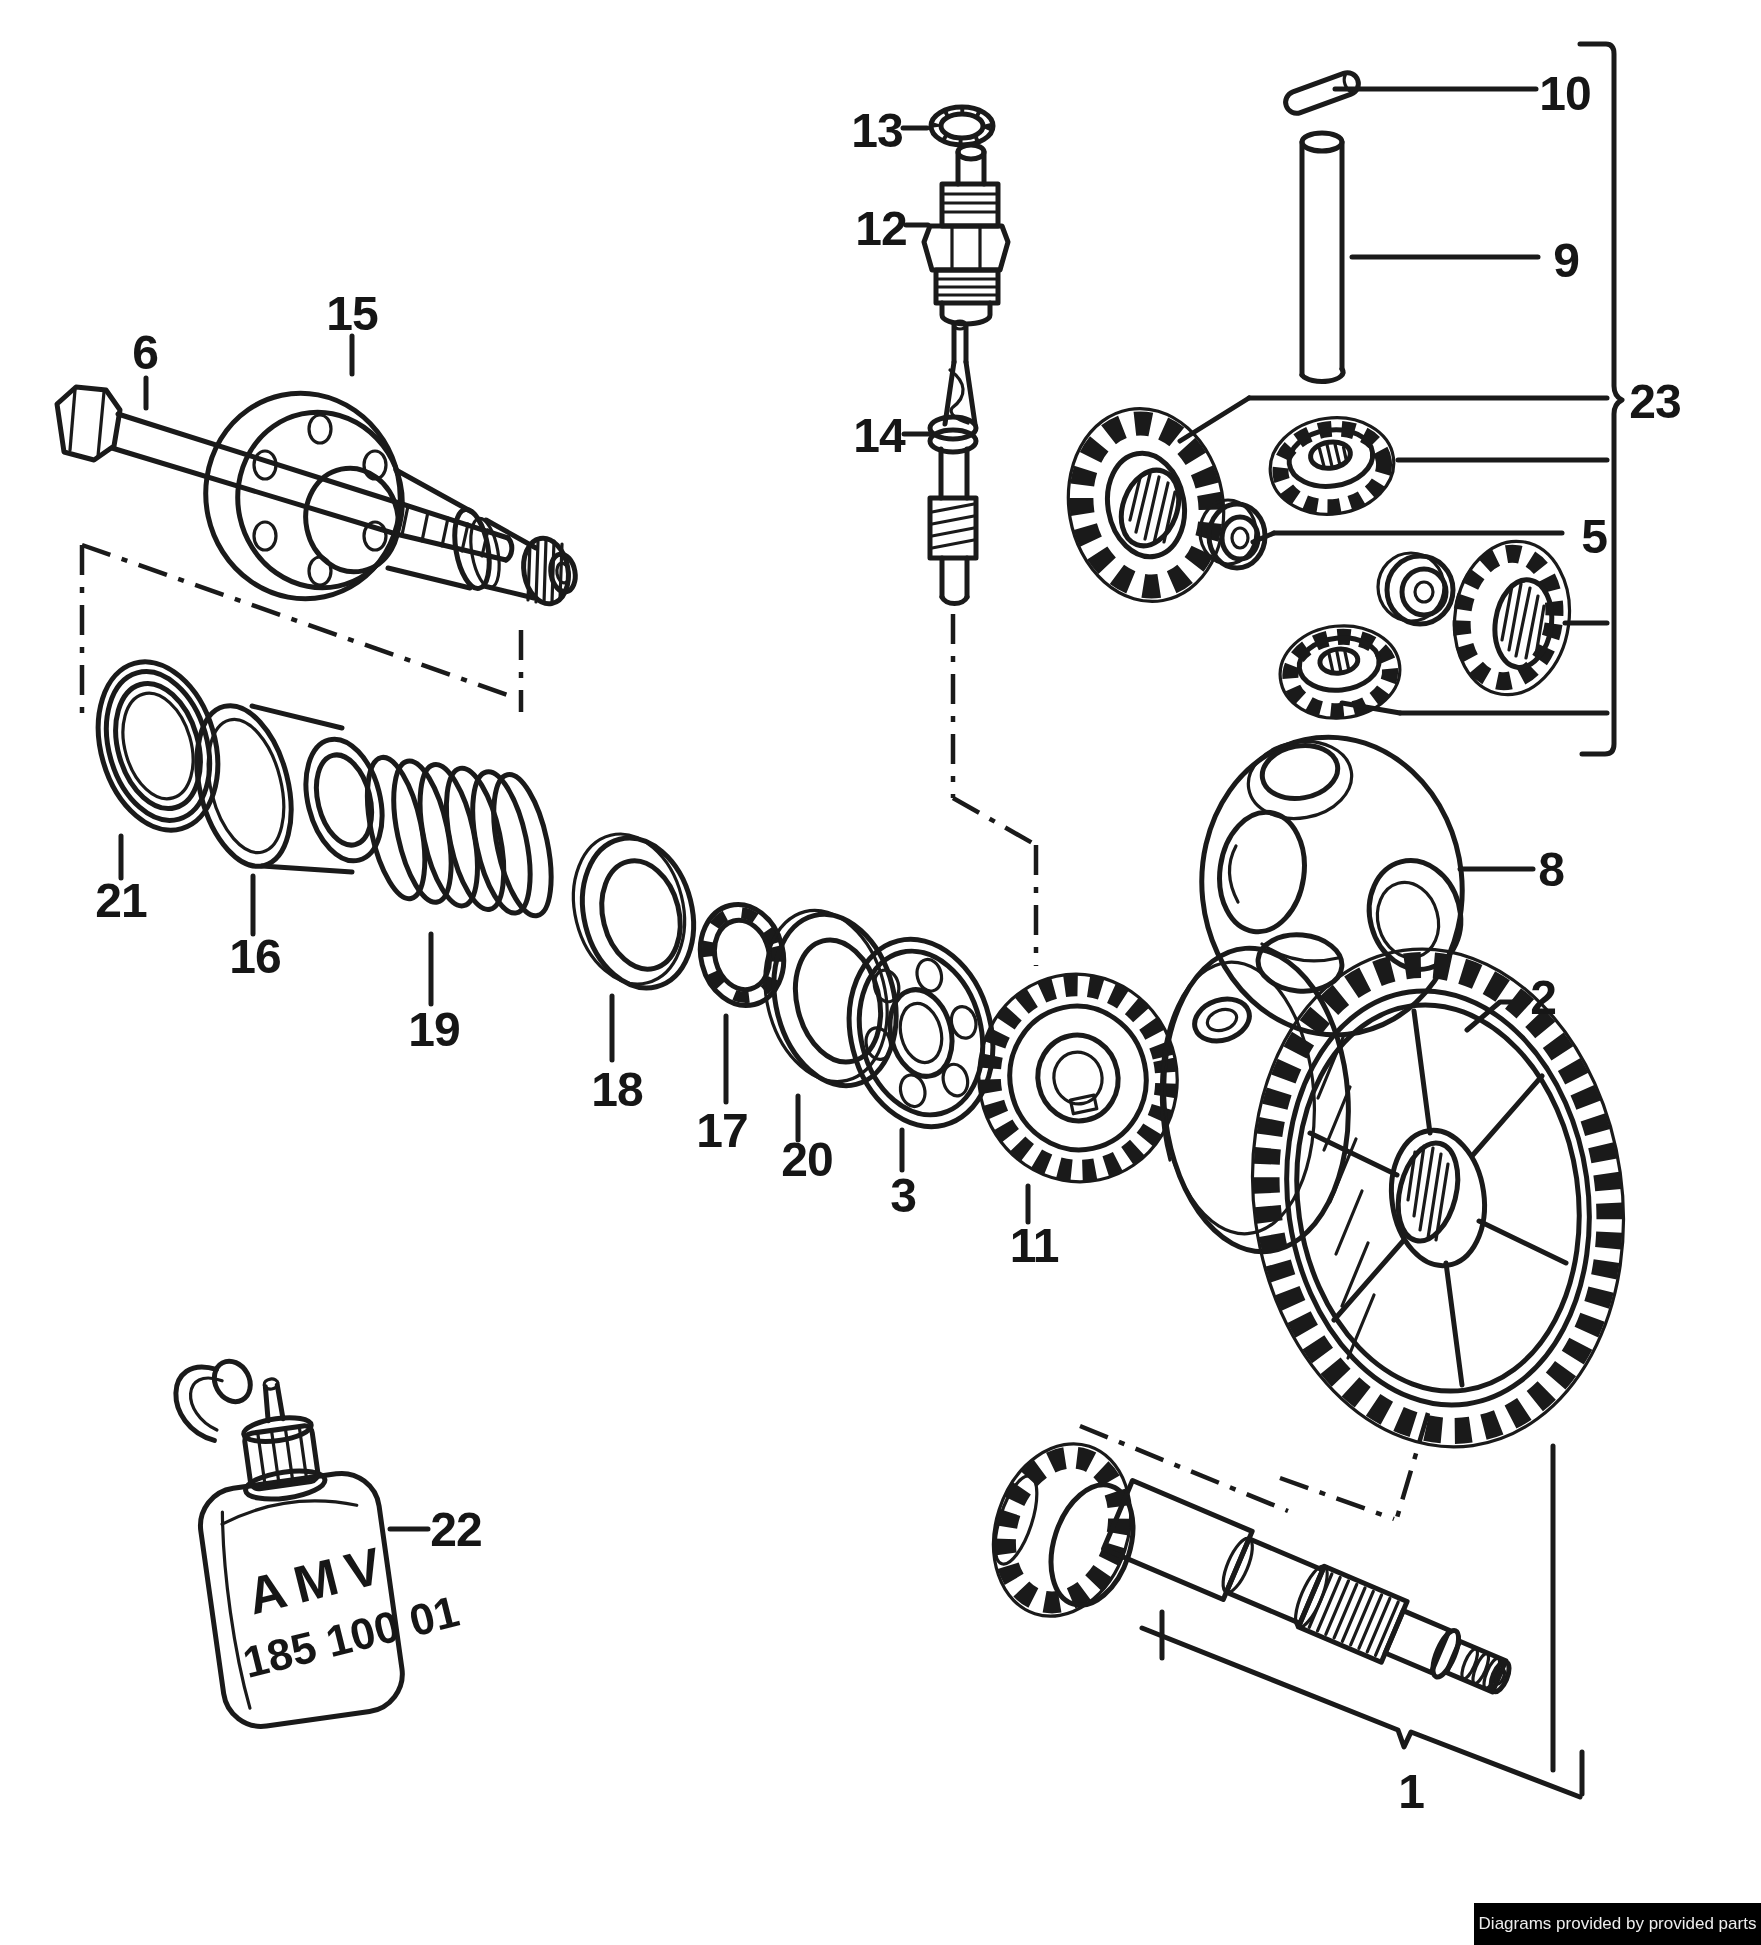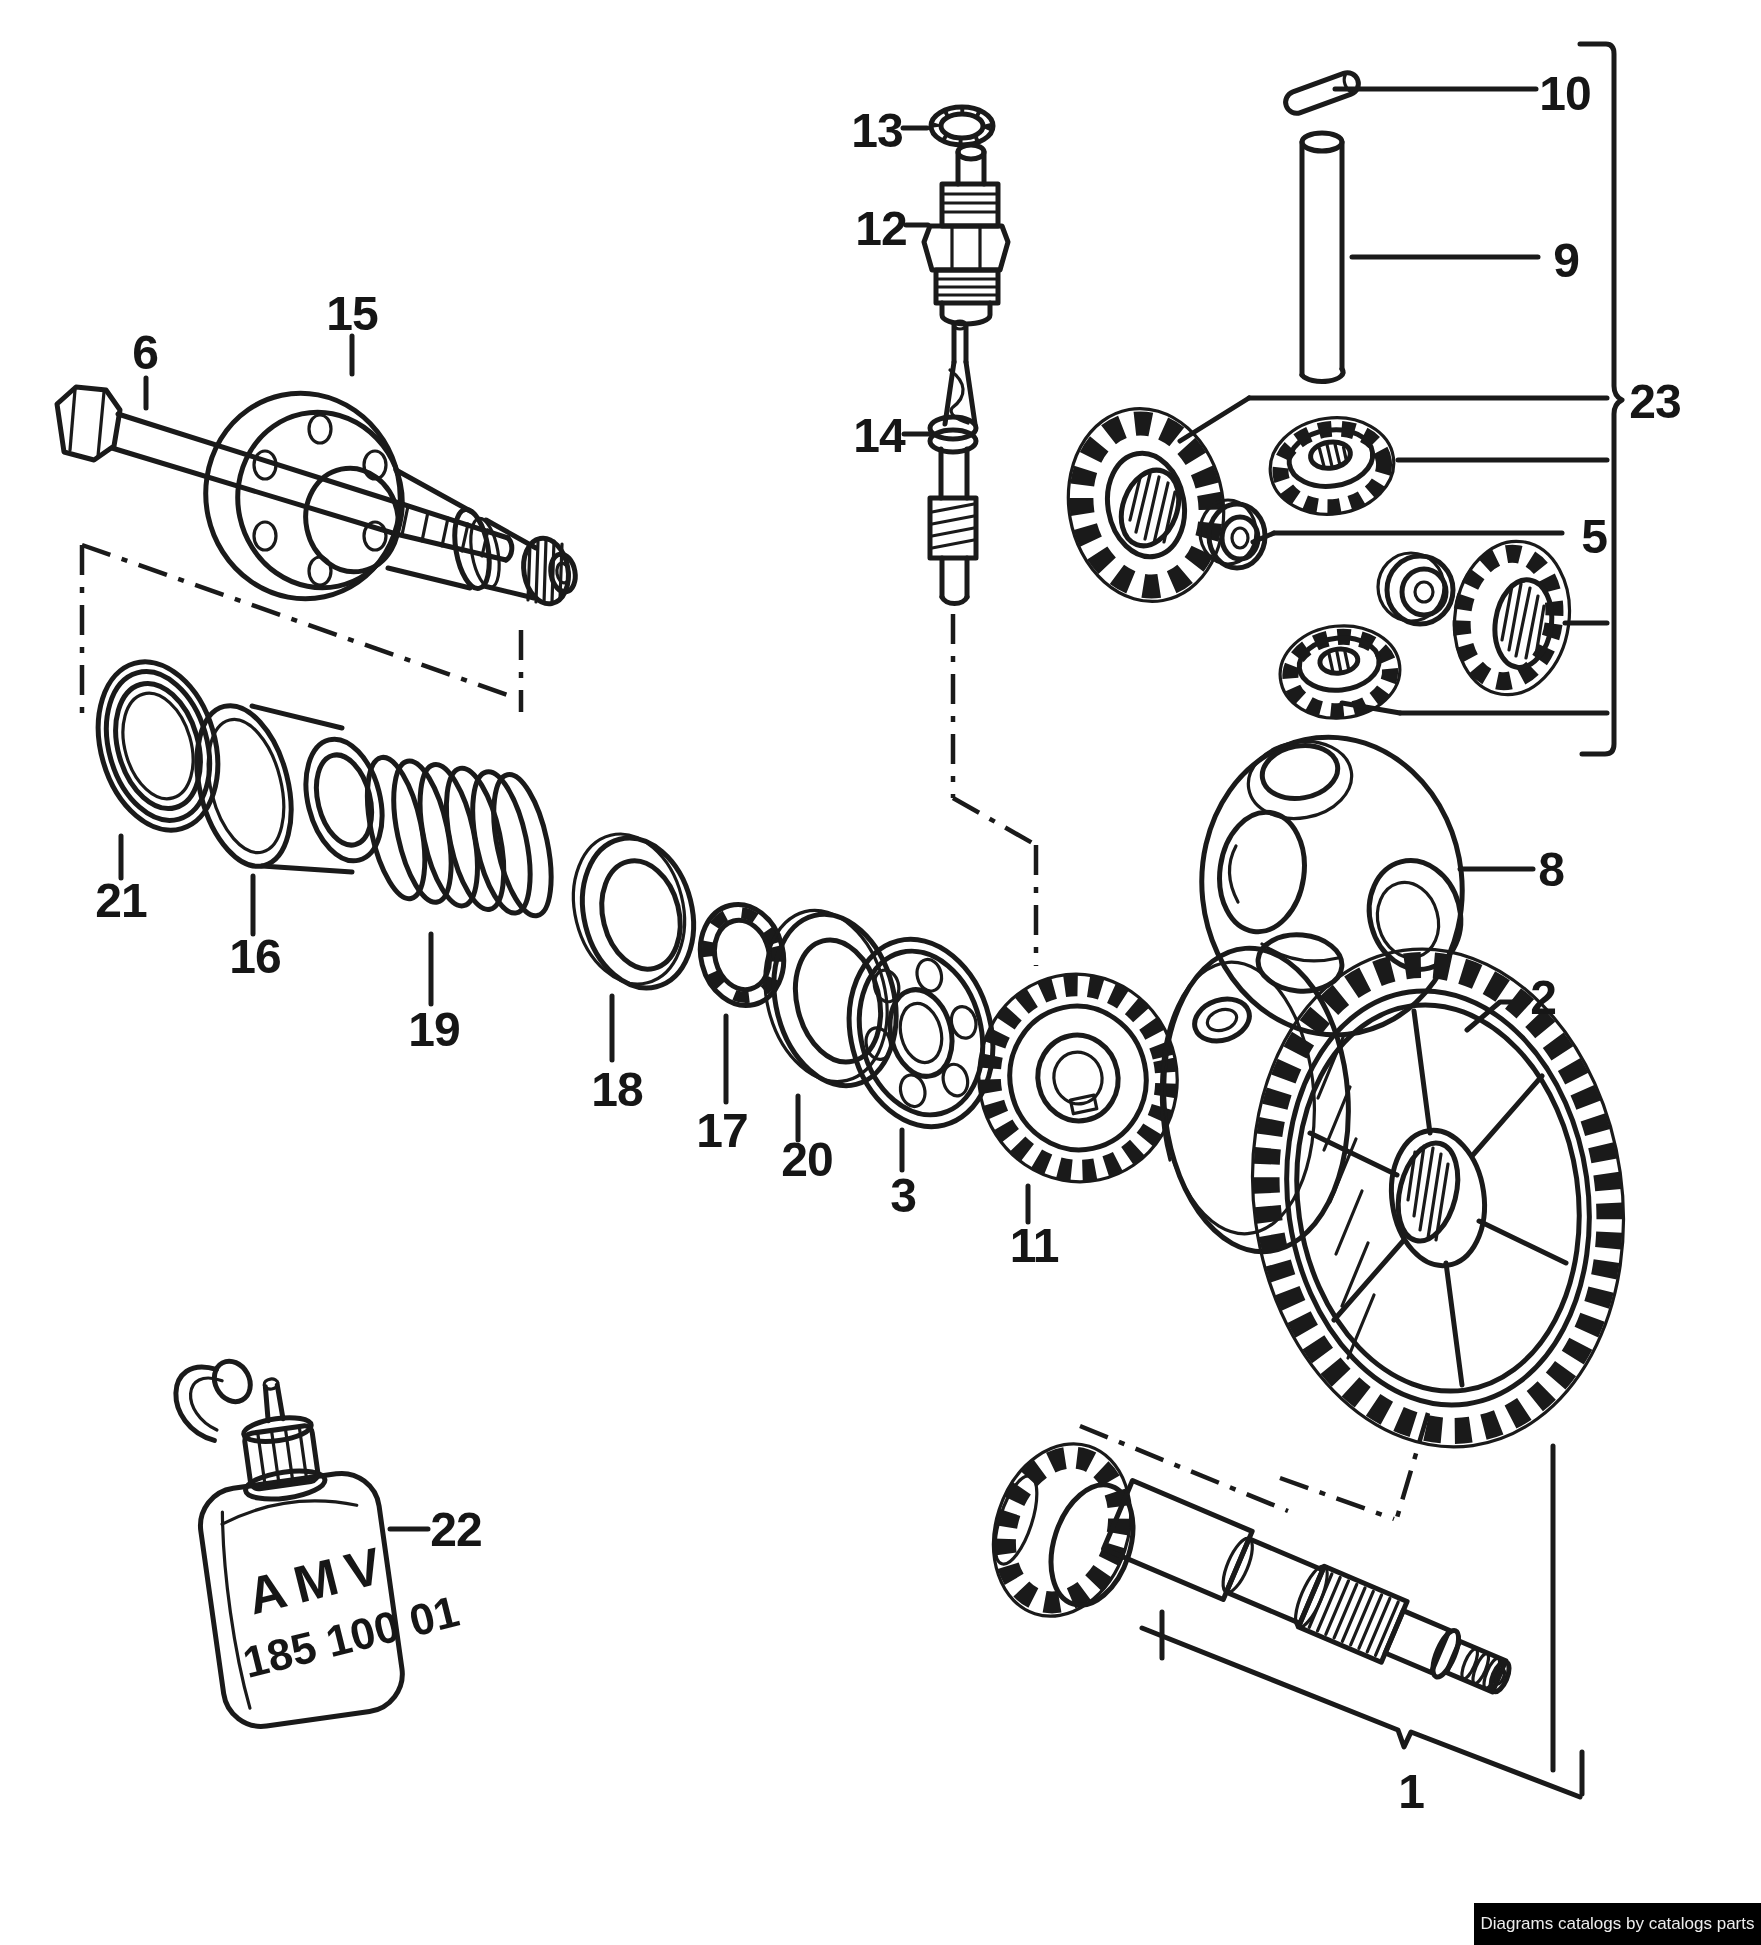--- a/index.html
+++ b/index.html
@@ -447,15 +447,15 @@
   <g>
     <line class="ln" x1="1553" y1="1446" x2="1553" y2="1770"></line>
     <line class="ln" x1="1162" y1="1612" x2="1162" y2="1658"></line>
     <path class="ln" d="M1142,1628 L1398,1730 L1404,1747 L1411,1732 L1580,1797"></path>
     <line class="ln" x1="1582" y1="1752" x2="1582" y2="1794"></line>
     <text class="num" x="1411" y="1808">1</text>
   </g>
 </svg>
 
 <div class="footer">
-  <span>Diagrams catalogs by catalogs parts</span>
+  <span>Diagrams provided by provided parts</span>
 </div>
 </div>
 
 </body></html>

